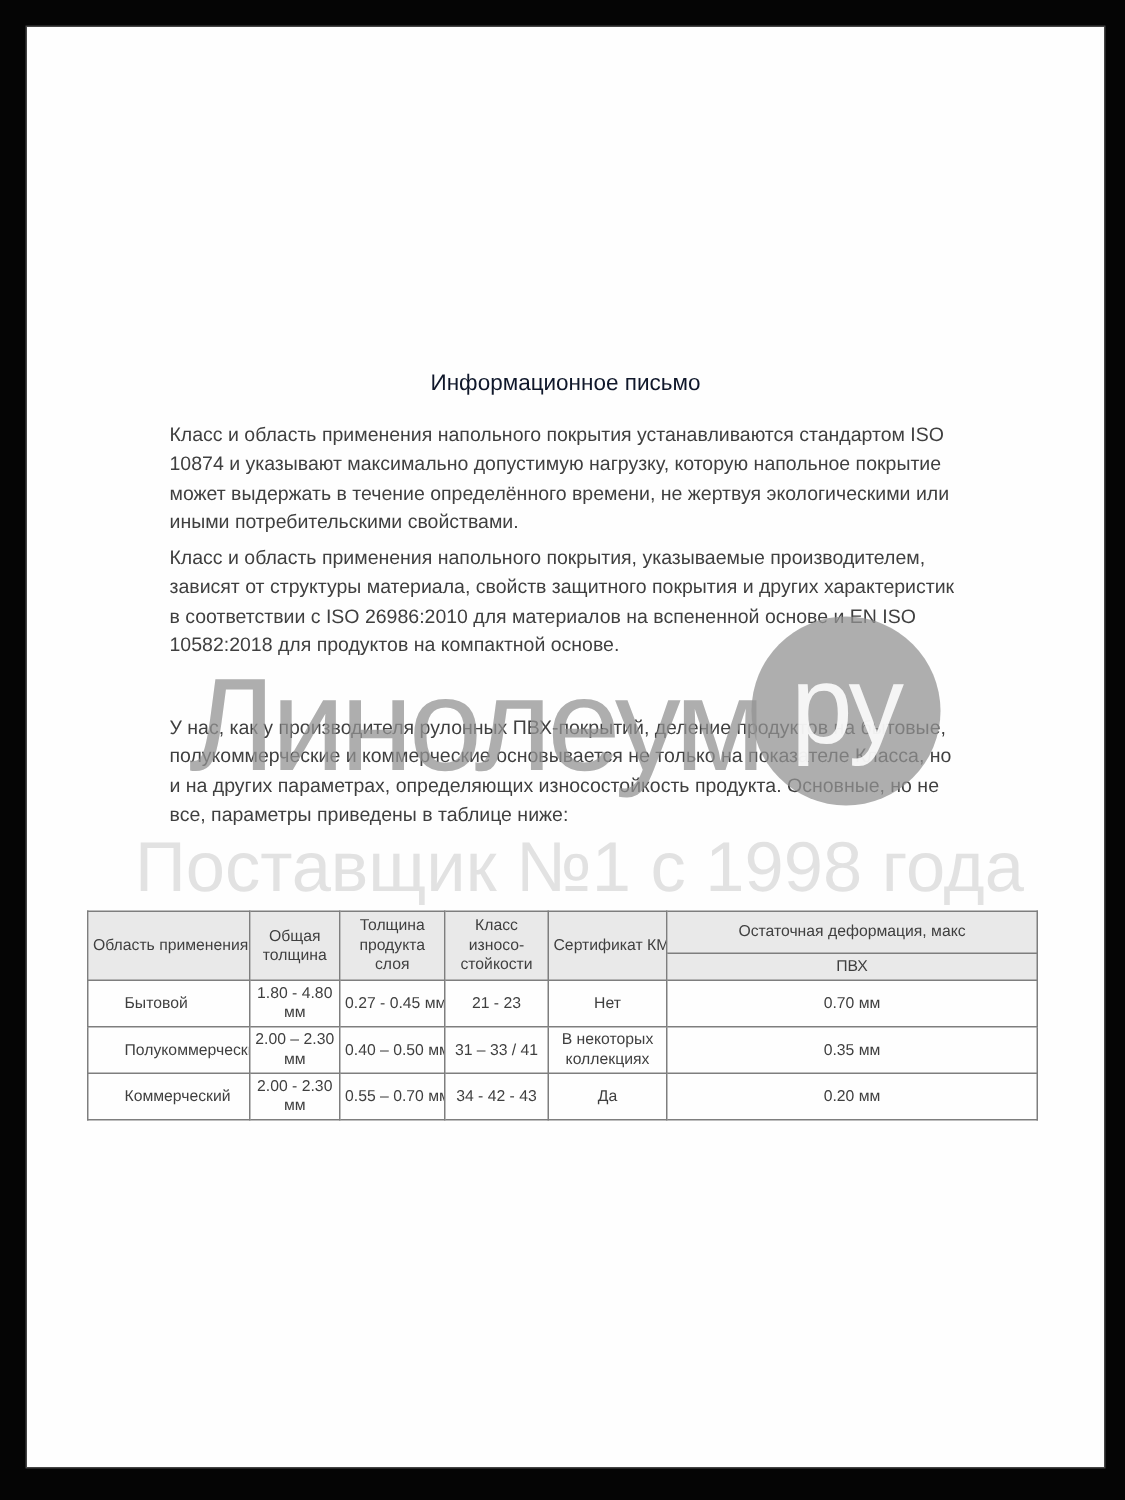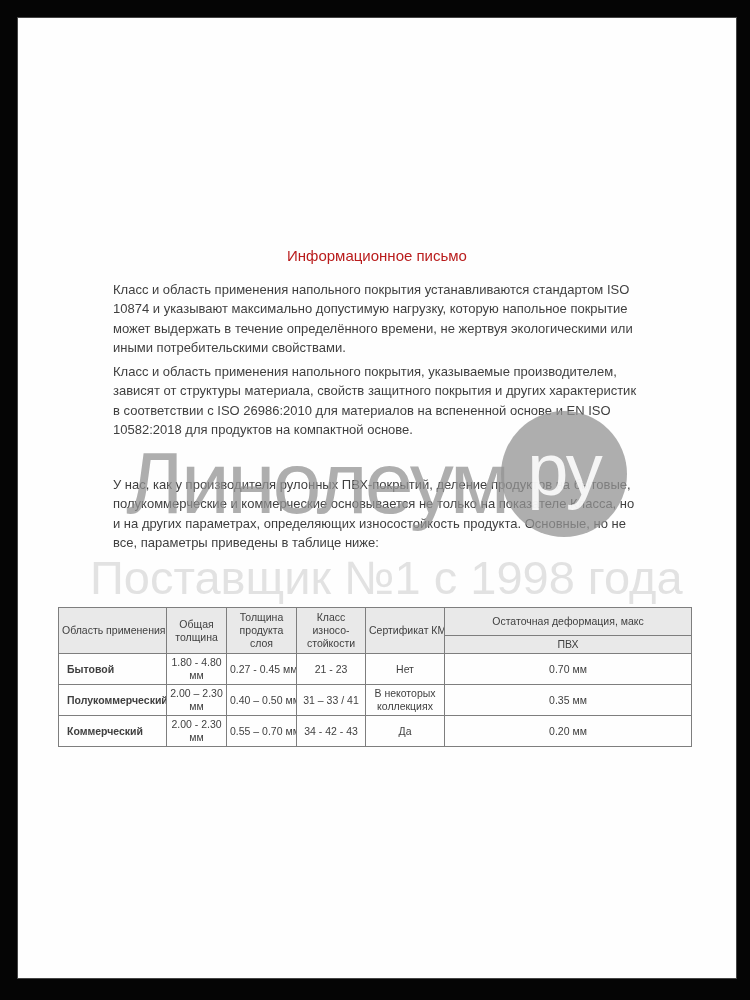--- a/index.html
+++ b/index.html
@@ -24,21 +24,21 @@
     background: #fefefe;
     box-shadow: 0 0 0 1px #454545;
   }
   .doc-title {
     position: absolute;
     top: 229px;
     left: 0;
     width: 100%;
     text-align: center;
     font-size: 15px;
-    color: #b91c1c;
+    color: #0f172a;
     z-index: 2;
   }
   .para {
     position: absolute;
     left: 95px;
     width: 528px;
     font-size: 13px;
     line-height: 19.3px;
     color: #3f3f3f;
     z-index: 2;
@@ -71,21 +71,21 @@
     font-weight: normal;
     text-align: center;
     vertical-align: middle;
     padding: 2px 3px;
     overflow: hidden;
   }
   .doc-table thead th { background: #e9e9e9; }
   .doc-table .hrow1 { height: 28px; }
   .doc-table .hrow2 { height: 13px; }
   .doc-table tbody tr { height: 30px; }
-  .doc-table td.area-cell { text-align: left; padding-left: 8px; font-weight: bold; }
+  .doc-table td.area-cell { text-align: left; padding-left: 24px; }
   .doc-table .nowrap { white-space: nowrap; }
   .doc-table .wrap-narrow {
     display: inline-block;
     max-width: 165px;
   }
   
   .wm-tagline {
     position: absolute;
     left: 72px;
     top: 532px;

